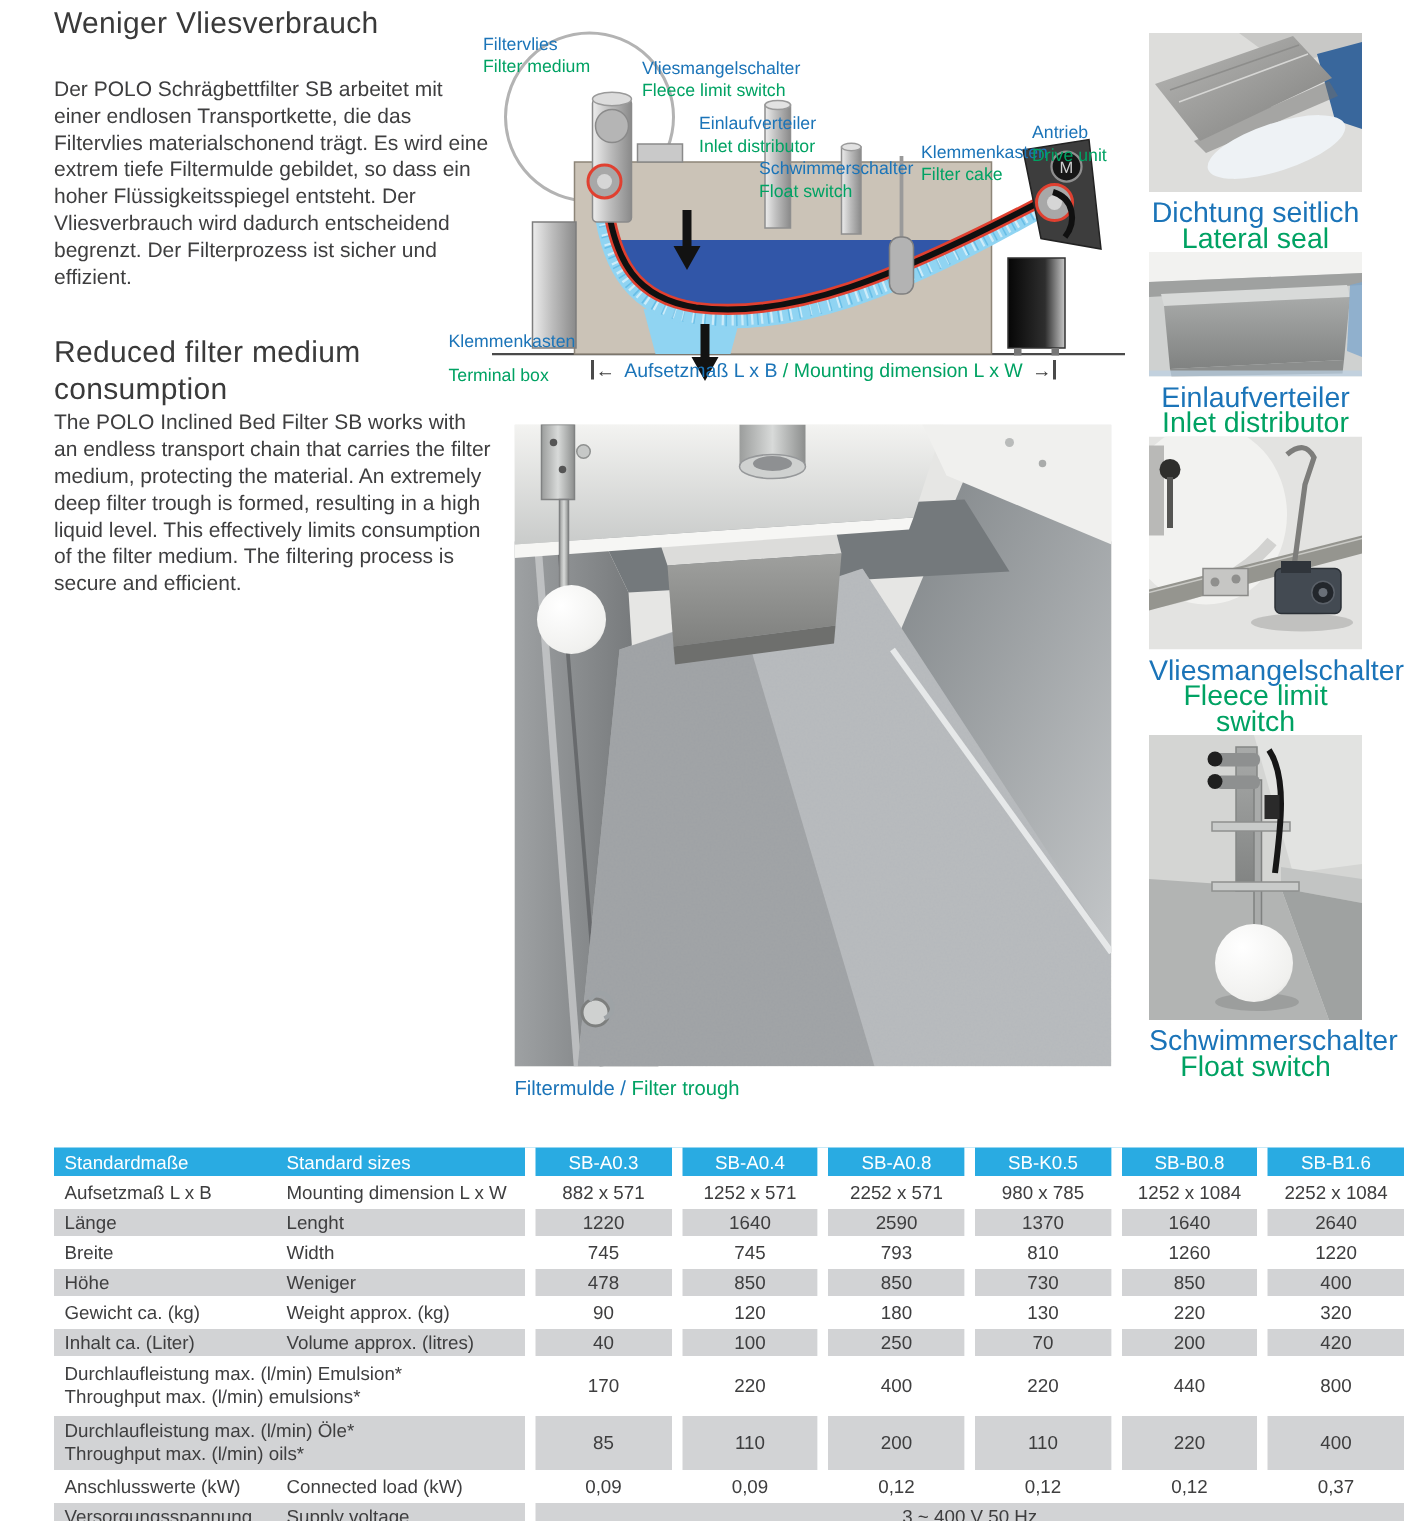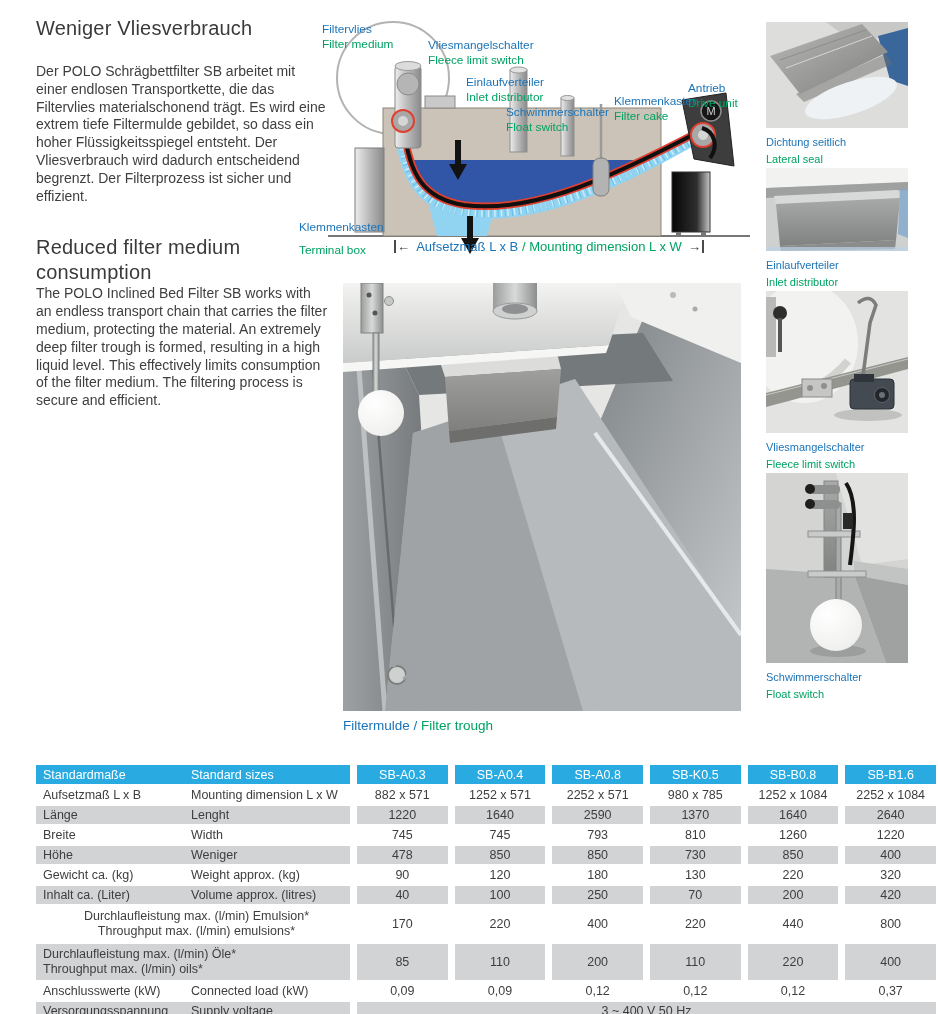--- a/index.html
+++ b/index.html
@@ -2,21 +2,21 @@
 <html><head>
 <meta charset="utf-8">
 <style>
   html,body { margin:0; padding:0; background:#ffffff; }
   .page {
     position:relative; width:938px; height:1014px; background:#fff;
     font-family:"Liberation Sans","DejaVu Sans",sans-serif; overflow:hidden;
     color:#3e3e3f;
   }
   
-  .text-col { position:absolute; left:36px; top:16px; width:292px; }
+  .text-col { position:absolute; left:36px; top:4px; width:292px; }
   .text-col h1, .text-col h2 {
     font-size:20px; font-weight:normal; color:#3a3a3a; margin:0; line-height:25px; letter-spacing:.2px;
   }
   .text-col h1 { margin-bottom:22px; }
   .text-col h2 { margin-top:30px; }
   .text-col p { font-size:14px; line-height:17.8px; margin:0; color:#3e3e3f; }
 
   
   .diagram { position:absolute; left:298px; top:8px; width:460px; height:268px; }
   .diagram svg { position:absolute; left:0; top:0; }
@@ -33,21 +33,21 @@
   .dim-text { flex:1; text-align:center; white-space:nowrap; font-size:13px; }
 
   
   .main-photo { position:absolute; left:343px; top:283px; width:398px; height:428px; margin:0; }
   .main-caption { position:absolute; left:343px; top:718px; font-size:13.5px; white-space:nowrap; }
 
   
   .side-col { position:absolute; left:766px; top:22px; width:142px; }
   .side-col figure { margin:0; }
   .side-col svg { display:block; }
-  .fig-caption { margin-top:6px; font-size:11px; line-height:17px; }
+  .fig-caption { margin-top:6px; font-size:19px; line-height:17px;text-align:center; }
   .fig-1 { margin-bottom:19px; } .fig-2 { margin-bottom:13px; } .fig-3 { margin-bottom:17px; }
 
   
   .size-table {
     position:absolute; left:36px; top:765px; width:900px;
     display:grid; grid-template-columns:148px 166px repeat(6,1fr);
     row-gap:2px; background:#fff;
   }
   .c { font-size:12.5px; color:#3e3e3f; display:flex; align-items:center; min-height:18px; }
   .lab { padding-left:7px; text-align:left; }
@@ -384,21 +384,21 @@
       <div class="c val">220</div>
       <div class="c val">320</div>
       <div class="c lab gray">Inhalt ca. (Liter)</div>
       <div class="c lab gray">Volume approx. (litres)</div>
       <div class="c val gray">40</div>
       <div class="c val gray">100</div>
       <div class="c val gray">250</div>
       <div class="c val gray">70</div>
       <div class="c val gray">200</div>
       <div class="c val gray">420</div>
-      <div class="c lab two" style="grid-column: span 2; align-items: center;">
+      <div class="c lab two" style="grid-column: span 2;">
         <div>Durchlaufleistung max. (l/min) Emulsion*</div>
         <div>Throughput max. (l/min) emulsions*</div>
       </div>
       <div class="c val">170</div>
       <div class="c val">220</div>
       <div class="c val">400</div>
       <div class="c val">220</div>
       <div class="c val">440</div>
       <div class="c val">800</div>
       <div class="c lab two gray" style="grid-column: span 2;">

